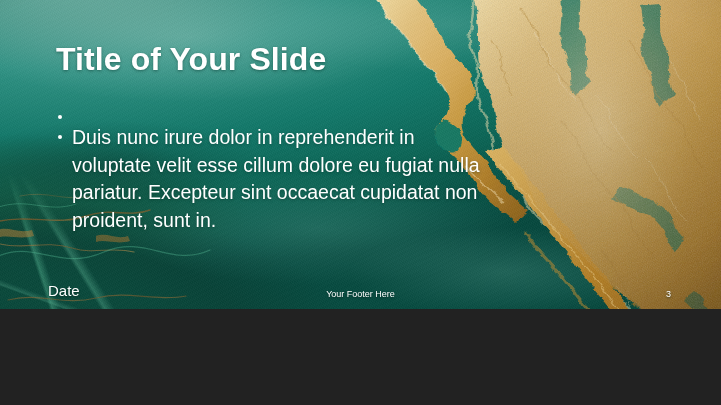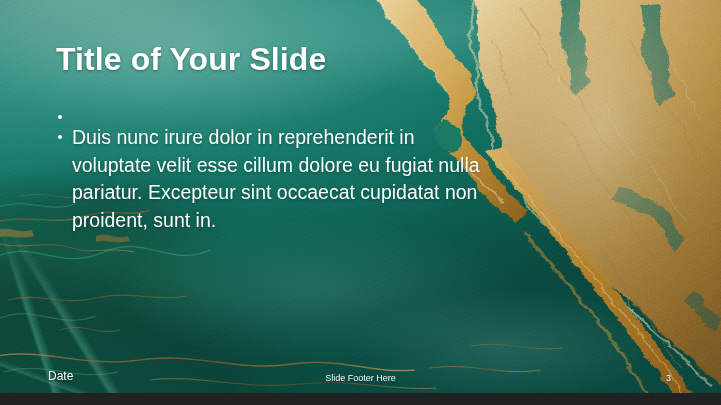--- a/index.html
+++ b/index.html
@@ -3,21 +3,21 @@
 <meta charset="utf-8">
 <style>
   html, body {
     margin: 0;
     padding: 0;
     background: #222;
   }
   #slide {
     position: relative;
     width: 721px;
-    height: 393px;
+    height: 309px;
     overflow: hidden;
     font-family: "Liberation Sans", sans-serif;
     background: #0e6356;
     isolation: isolate;
   }
 
   
   .bg-layer {
     position: absolute;
     inset: 0;
@@ -121,21 +121,21 @@
     border-radius: 50%;
     background: #ffffff;
   }
 
   
   .footer-date {
     position: absolute;
     left: 48px;
     bottom: 10px;
     color: #ffffff;
-    font-size: 12px;
+    font-size: 15px;
     text-shadow: 0 1px 2px rgba(0,30,24,.6);
   }
   .footer-center {
     position: absolute;
     left: 0;
     right: 0;
     bottom: 10px;
     text-align: center;
     color: #ffffff;
     font-size: 9px;
@@ -344,18 +344,18 @@
         <span class="bullet-dot"></span>
       </li>
       <li>
         <span class="bullet-dot"></span>
         <span>Duis nunc irure dolor in reprehenderit in voluptate velit esse cillum dolore eu fugiat nulla pariatur. Excepteur sint occaecat cupidatat non proident, sunt in.</span>
       </li>
     </ul>
 
     <div class="footer-date">Date</div>
 
-    <div class="footer-center">Slide Footer Here</div>
+    <div class="footer-center">Your Footer Here</div>
 
     <div class="footer-number">3</div>
 
   </div>
 </div>
 
 </body></html>

